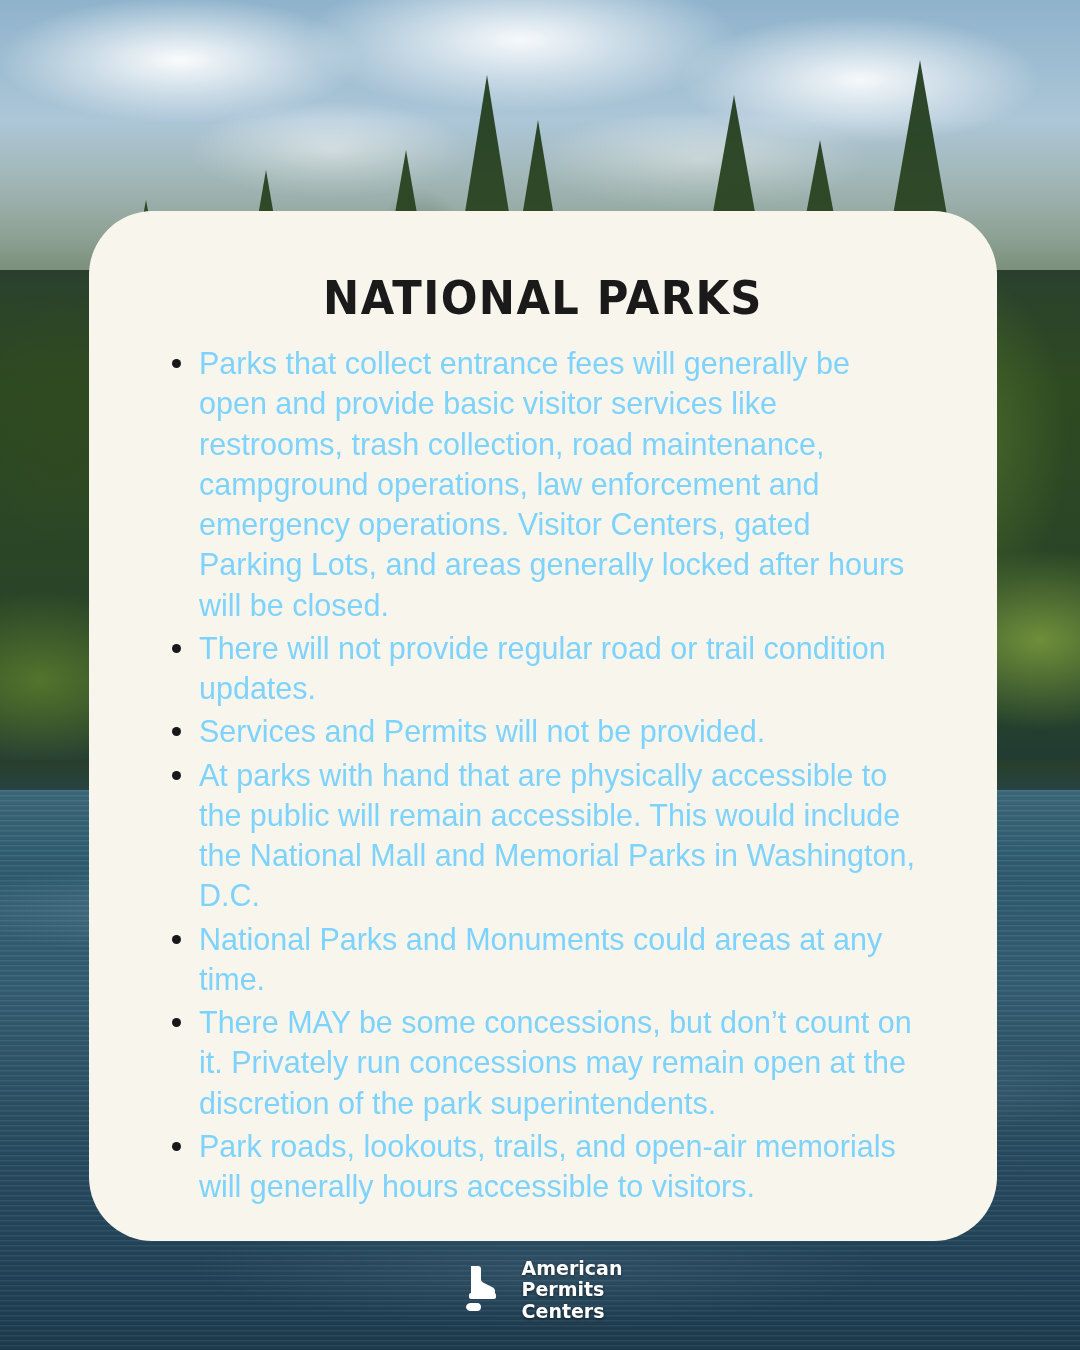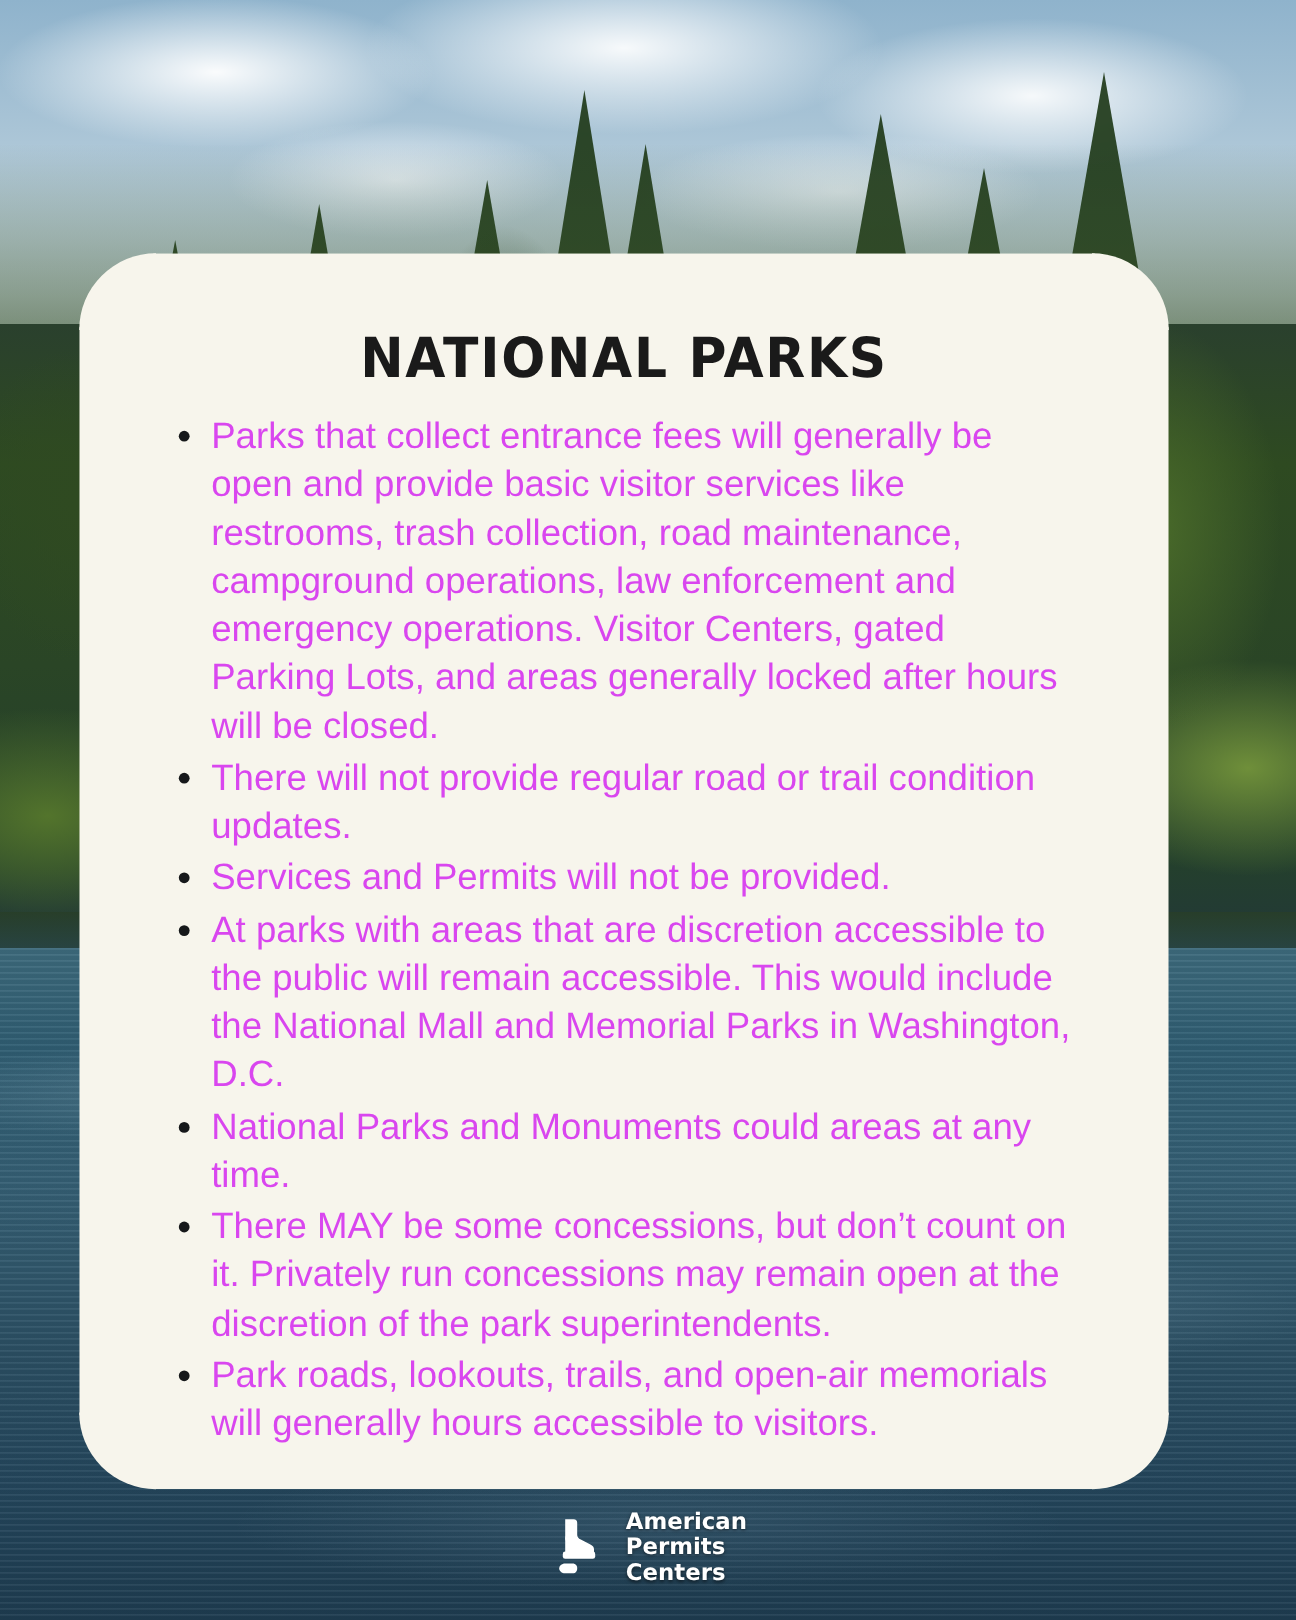--- a/index.html
+++ b/index.html
@@ -81,21 +81,21 @@
     position: absolute;
     left: 0; right: 0;
     top: 760px;
     height: 70px;
     background: linear-gradient(to bottom, rgba(40,62,40,0.85) 0%, rgba(45,80,85,0.55) 55%, rgba(55,100,118,0) 100%);
   }
 
   
   .card-wrap {
     position: absolute;
-    left: 66px;
+    left: 89px;
     top: 211px;
     width: 908px;
     height: 1030px;
     border-radius: 24px;
   }
   .card {
     position: absolute;
     inset: 0;
     background: #f7f5ec;
     --notch: 62px;
@@ -144,21 +144,21 @@
 
   ul.bullets {
     margin: 0;
     padding: 0 14px 0 44px;
     list-style: none;
   }
   ul.bullets li {
     position: relative;
     font-size: 30.5px;
     line-height: 1.32;
-    color: #d946ef;
+    color: #7dd3fc;
     margin-bottom: 3px;
     font-family: "Liberation Sans", sans-serif;
   }
   ul.bullets li::before {
     content: "";
     position: absolute;
     left: -27px;
     top: 16px;
     width: 9px;
     height: 9px;
@@ -217,21 +217,21 @@
   <div class="notch bl"></div>
   <div class="notch br"></div>
 
   <div class="card-inner">
     <h1 class="title">NATIONAL PARKS</h1>
 
     <ul class="bullets">
       <li>Parks that collect entrance fees will generally be open and provide basic visitor services like restrooms, trash collection, road maintenance, campground operations, law enforcement and emergency operations. Visitor Centers, gated Parking Lots, and areas generally locked after hours will be closed.</li>
       <li>There will not provide regular road or trail condition updates.</li>
       <li>Services and Permits will not be provided.</li>
-      <li>At parks with areas that are discretion accessible to the public will remain accessible. This would include the National Mall and Memorial Parks in Washington, D.C.</li>
+      <li>At parks with hand that are physically accessible to the public will remain accessible. This would include the National Mall and Memorial Parks in Washington, D.C.</li>
       <li>National Parks and Monuments could areas at any time.</li>
       <li>There MAY be some concessions, but don’t count on it. Privately run concessions may remain open at the discretion of the park superintendents.</li>
       <li>Park roads, lookouts, trails, and open-air memorials will generally hours accessible to visitors.</li>
     </ul>
   </div>
 </div>
 
 <div class="footer">
   <span class="logo-mark">
     <svg width="40" height="54" viewBox="0 0 40 54" aria-hidden="true">

